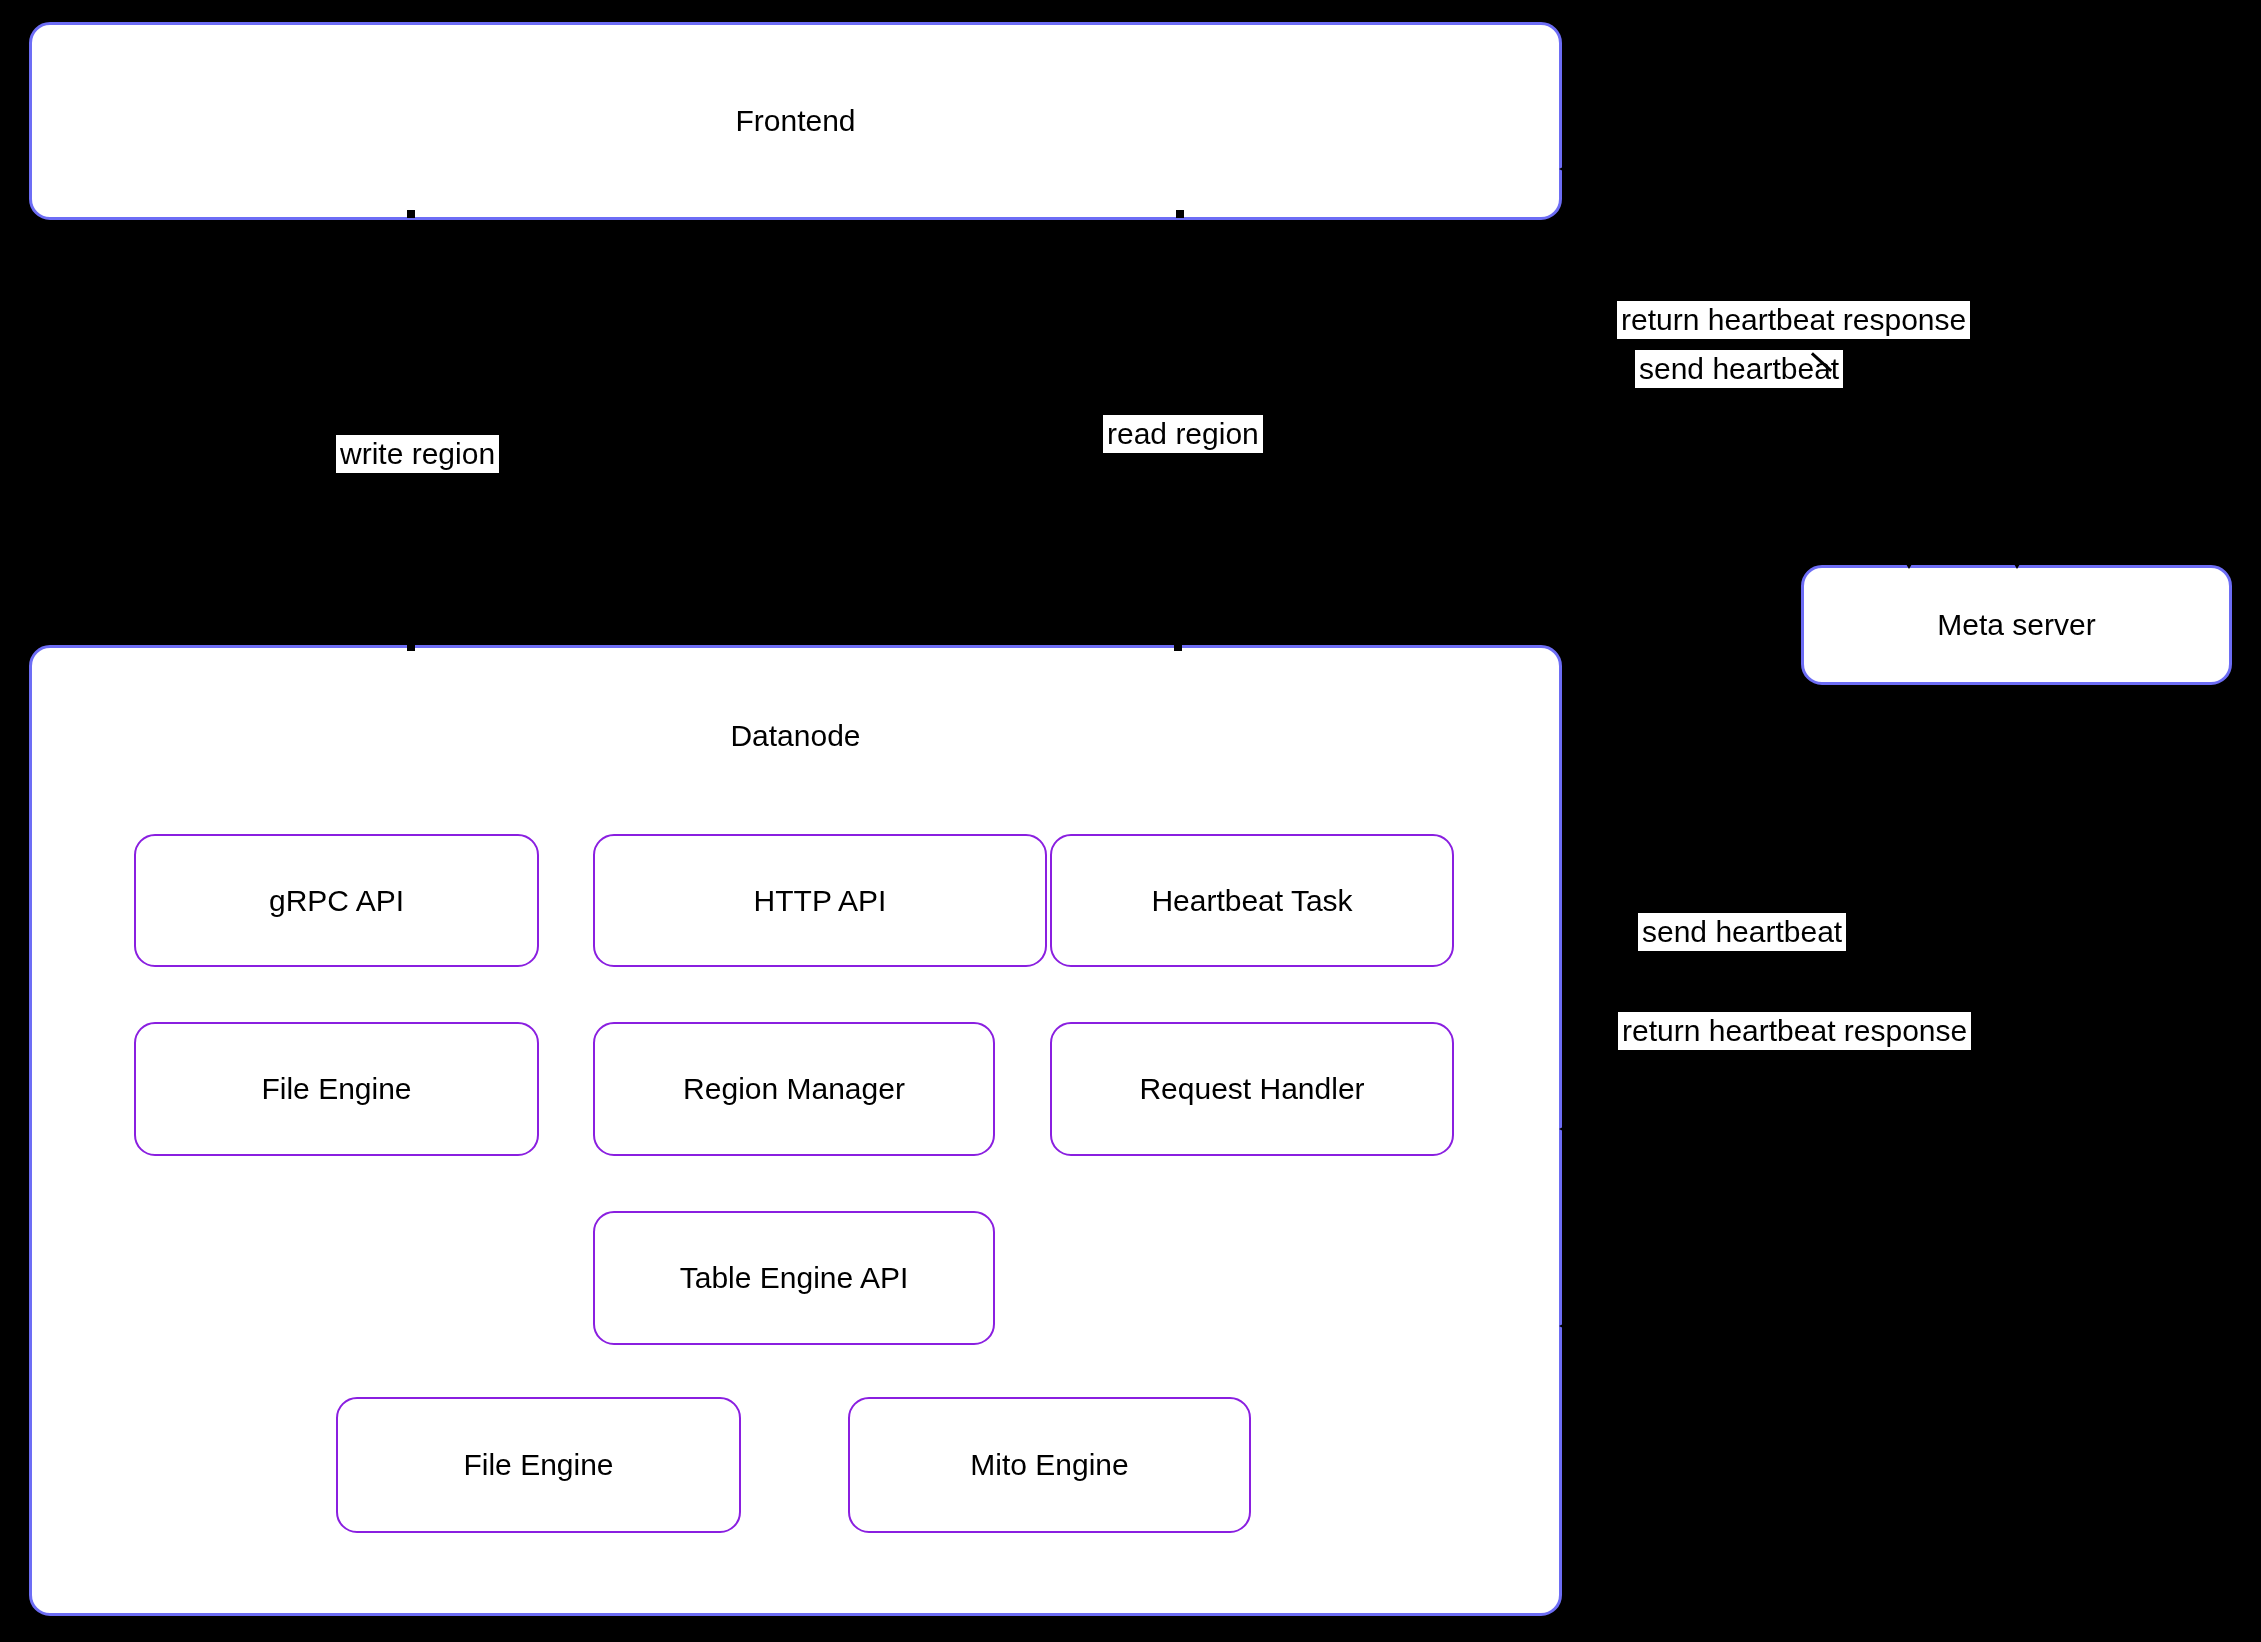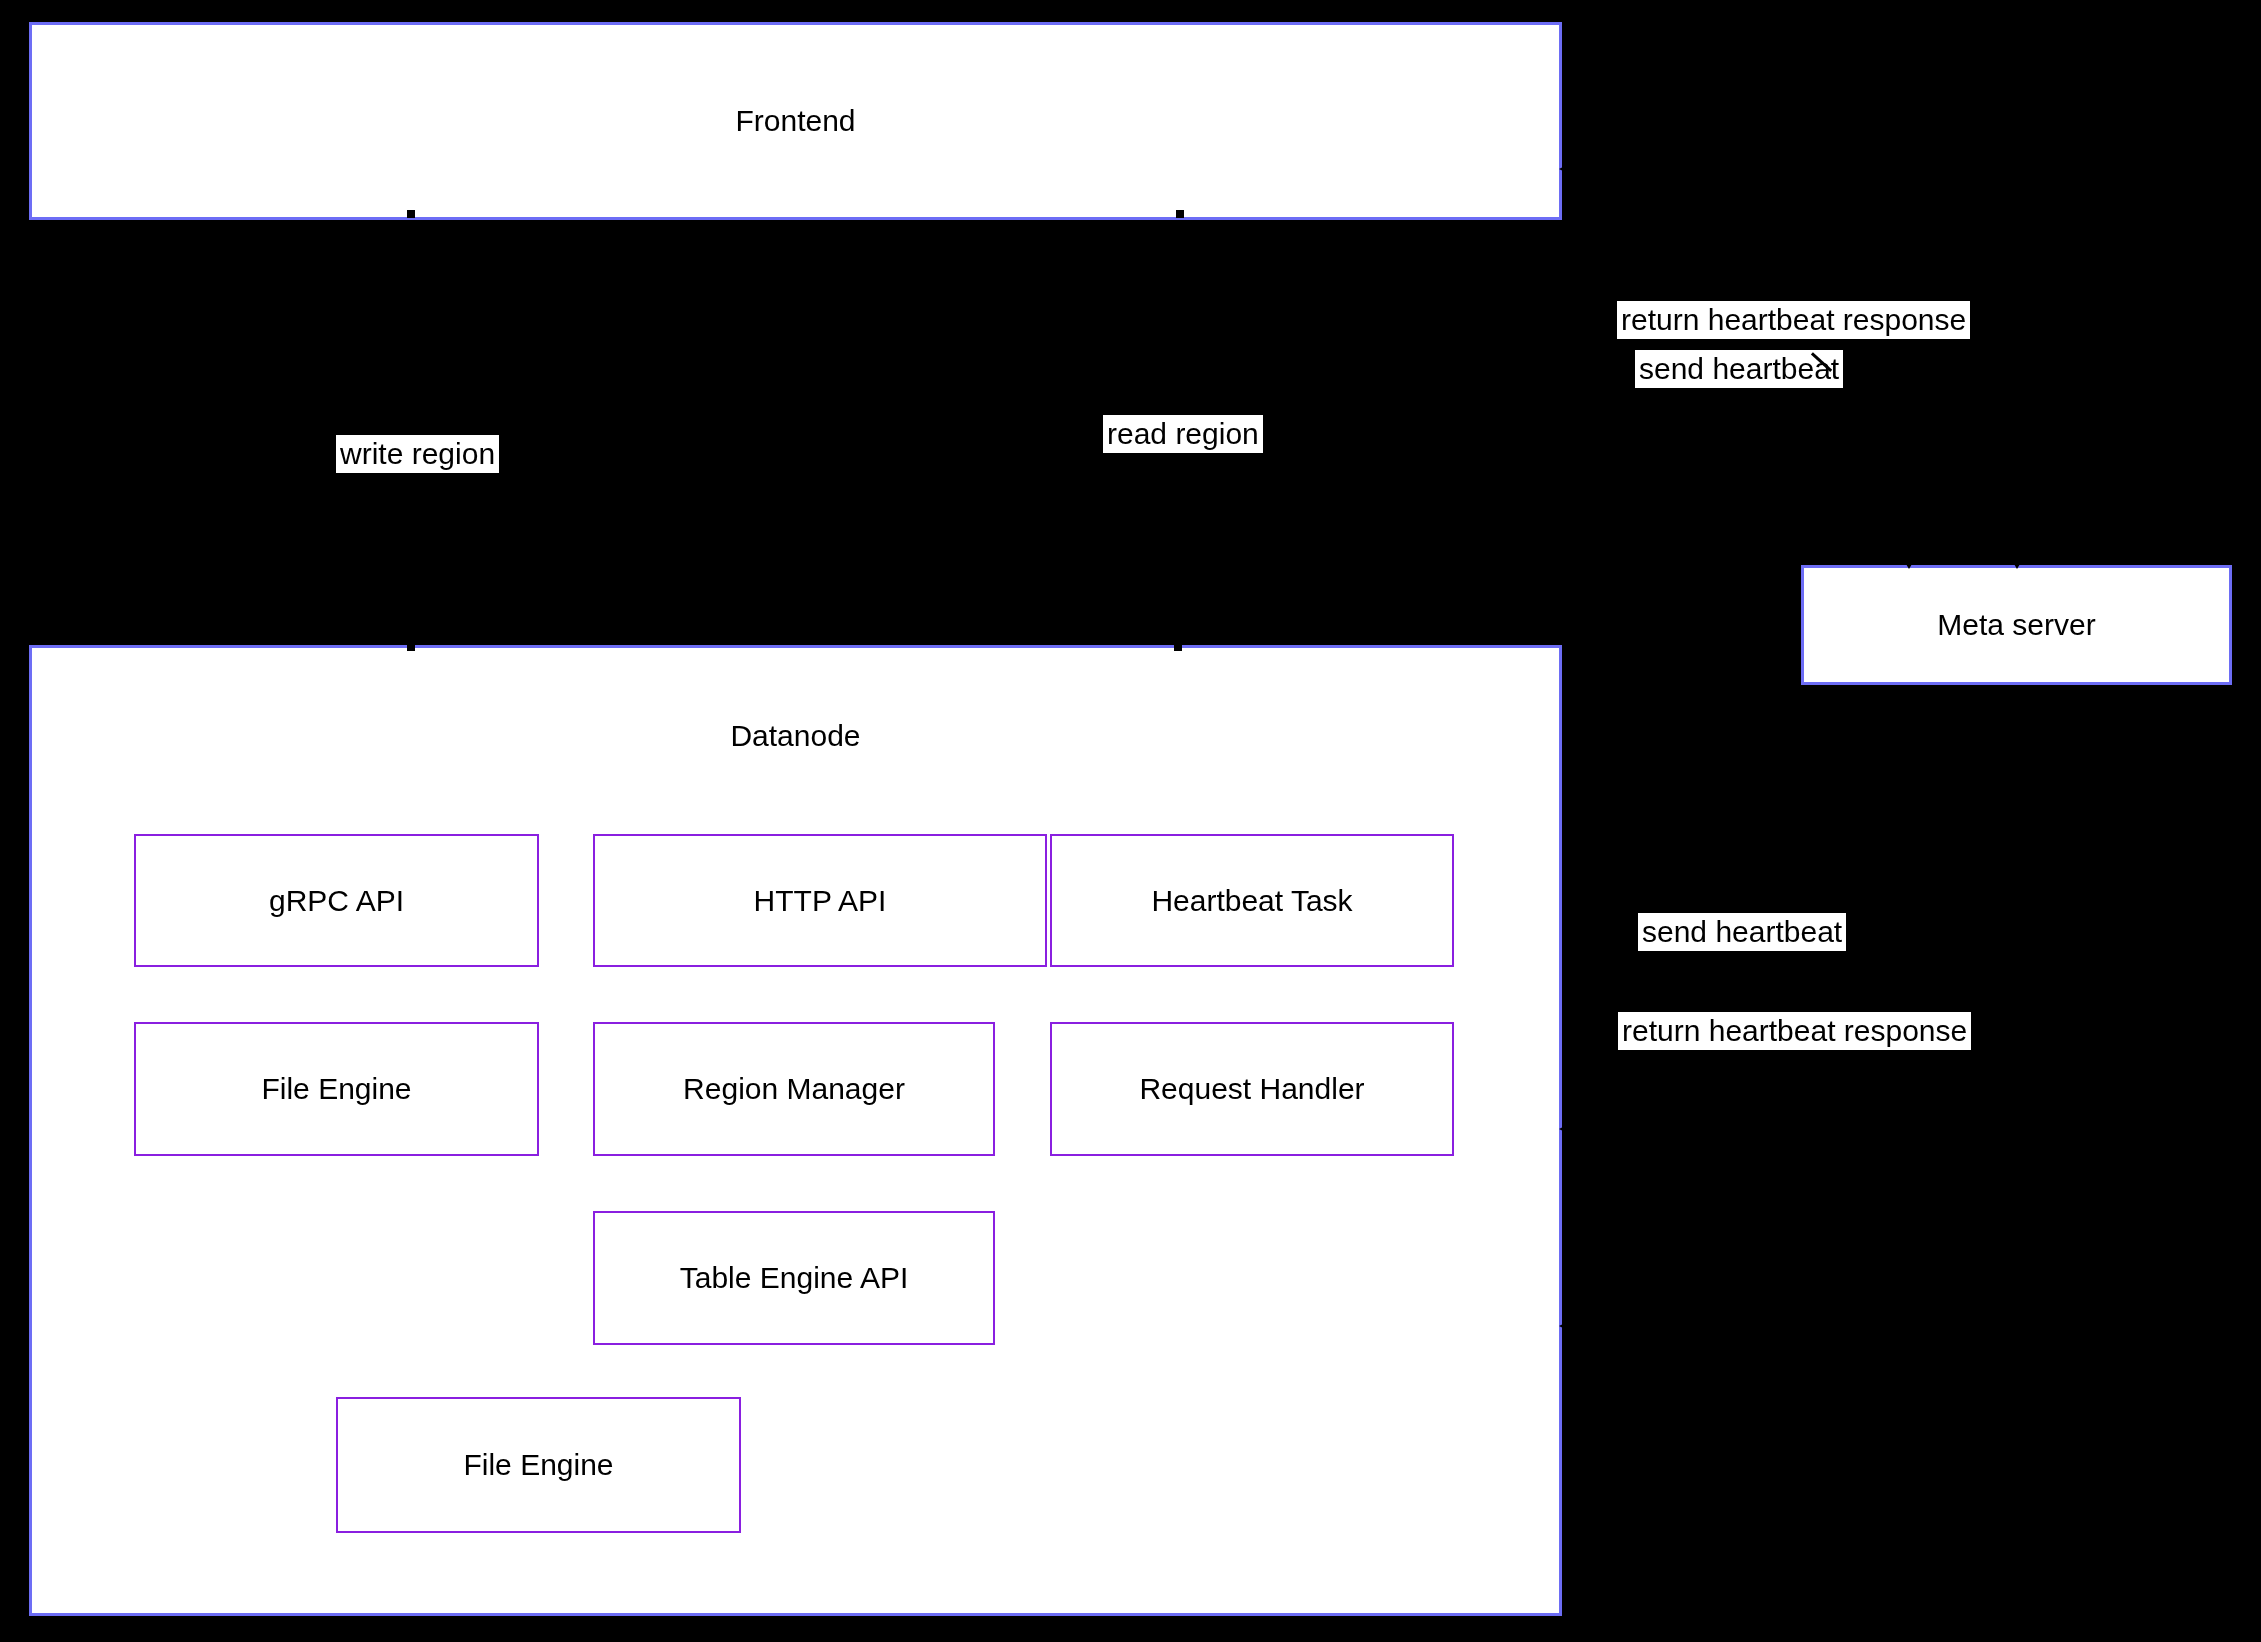--- a/index.html
+++ b/index.html
@@ -19,20 +19,21 @@
     color:var(--text);
     overflow:hidden;
   }
   .node{
     position:absolute;
     background:var(--node-fill);
     box-sizing:border-box;
     display:flex;align-items:center;justify-content:center;
     font-size:30px;
     color:var(--text);
+    border-radius:21px;
   }
   .container-node{border:3.4px solid var(--container-border);}
   .component{border:2.7px solid var(--component-border);}
   .subgraph{display:block;}
   .subgraph-title{
     position:absolute;left:0;right:0;top:71px;
     text-align:center;font-size:30px;color:var(--text);
   }
   .edge-label{
     position:absolute;
@@ -99,20 +100,23 @@
     <span>Region Manager</span>
   </div>
 
   <div class="node component" style="left:561px;top:563px;width:402px;height:134px;">
     <span>Table Engine API</span>
   </div>
 
   <div class="node component" style="left:304px;top:749px;width:405px;height:136px;">
     <span>File Engine</span>
   </div>
+  <div class="node component" style="left:816px;top:749px;width:403px;height:136px;">
+    <span>Mito Engine</span>
+  </div>
 </div>
 
 <div class="node container-node" style="left:1801px;top:565px;width:431px;height:120px;">
   <span>Meta server</span>
 </div>
 
 <div class="edge-label" style="left:336px;top:435px;">write region</div>
 <div class="edge-label" style="left:1103px;top:415px;">read region</div>
 
 <div class="edge-label" style="left:1617px;top:301px;">return heartbeat response</div>

